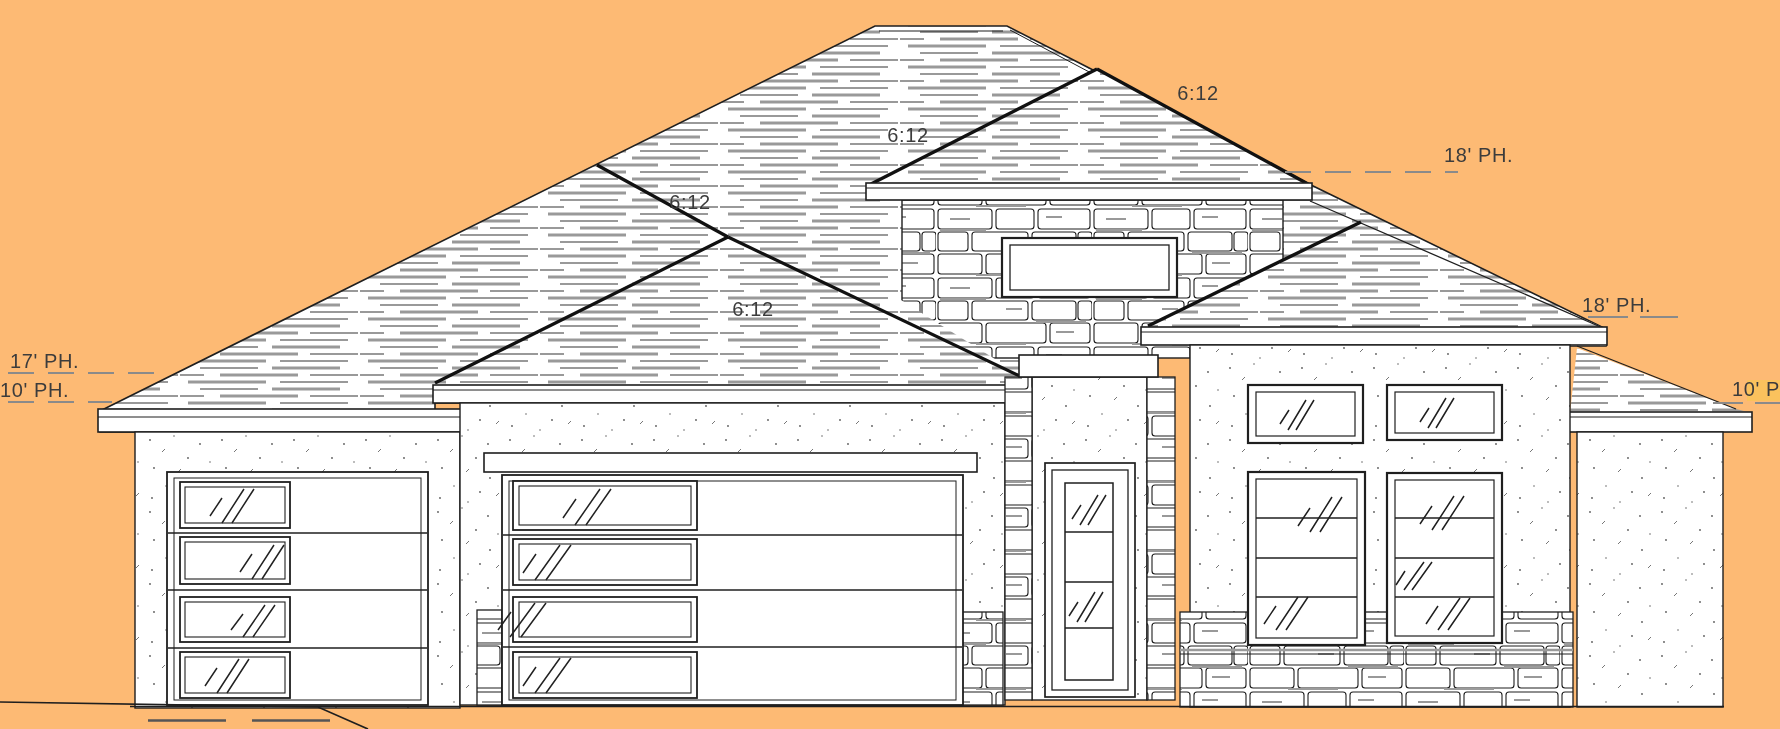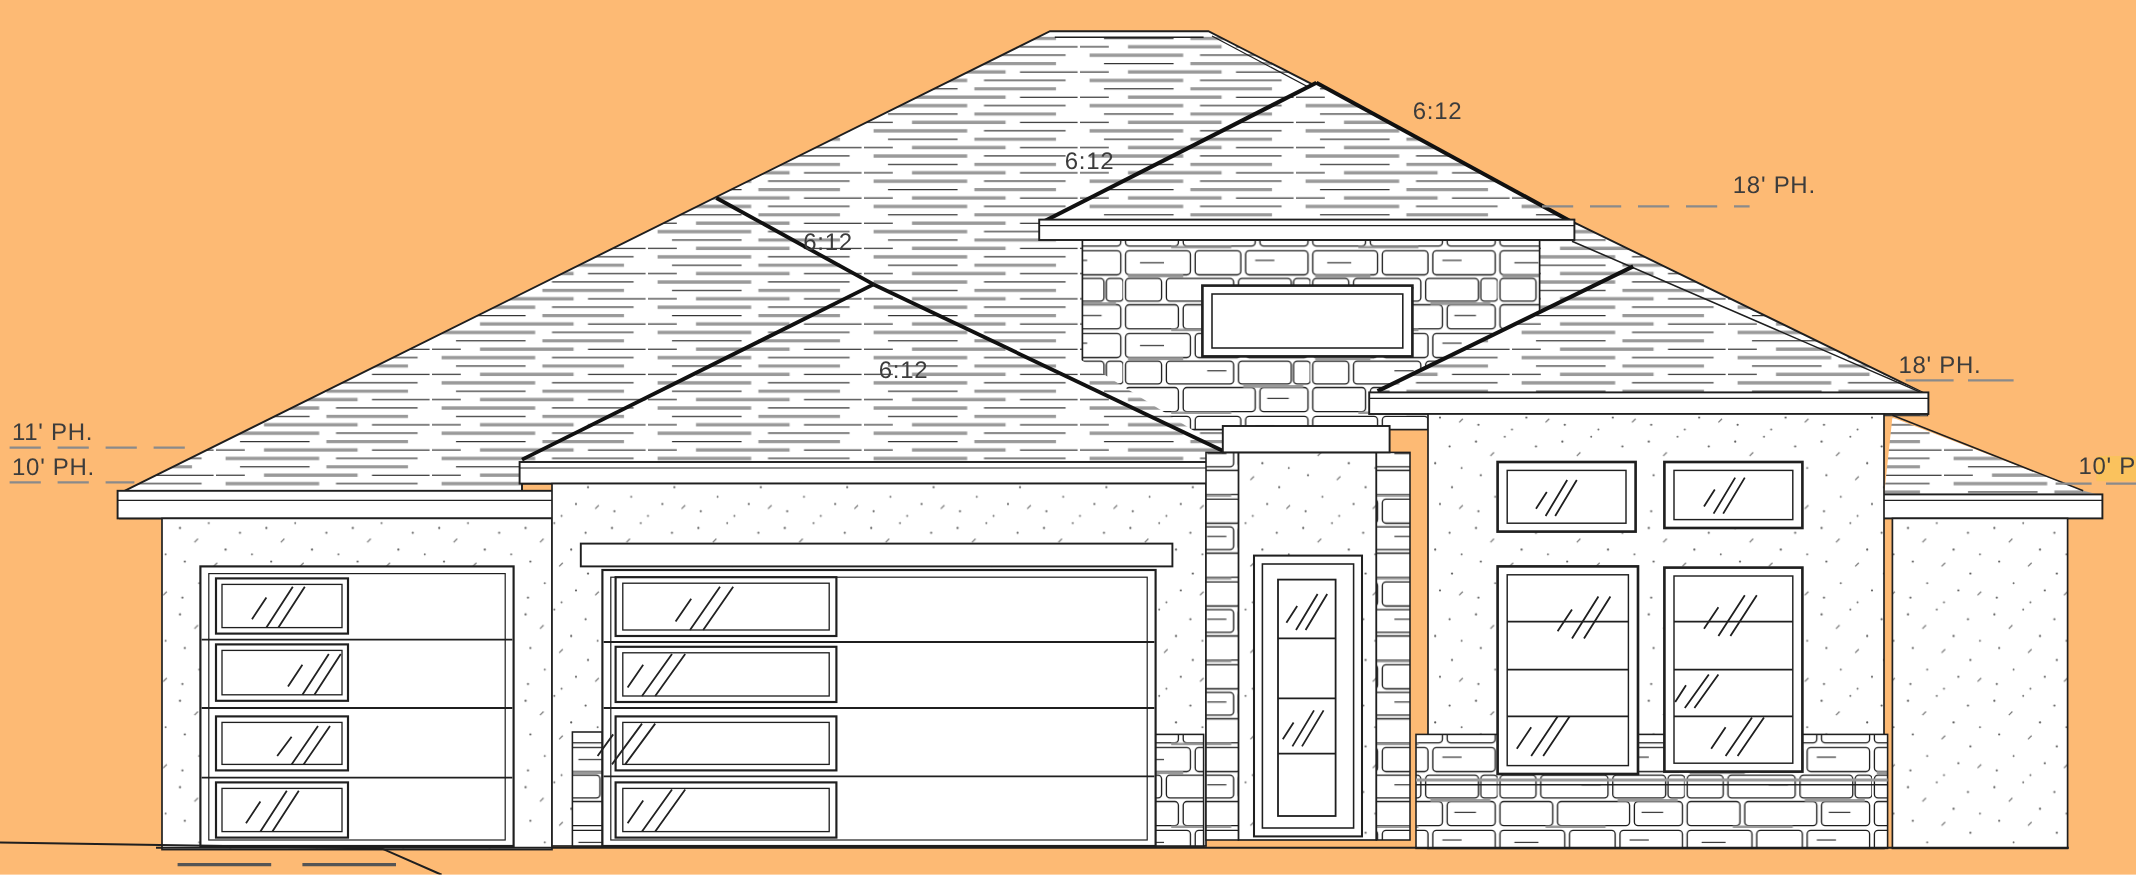--- a/index.html
+++ b/index.html
@@ -258,17 +258,17 @@
 
 <div id="hl-right-ph"></div>
 
 <span class="lbl center" style="left:1198px;top:82px;">6:12</span>
 <span class="lbl center" style="left:908px;top:124px;">6:12</span>
 <span class="lbl center" style="left:690px;top:191px;">6:12</span>
 <span class="lbl center" style="left:753px;top:298px;">6:12</span>
 
 <span class="lbl" style="left:1444px;top:144px;text-align:right;">18' PH.</span>
 <span class="lbl" style="left:1582px;top:294px;">18' PH.</span>
-<span class="lbl" style="left:10px;top:350px;">11' PH.</span>
-<span class="lbl" style="left:10px;top:379px;">10' PH.</span>
+<span class="lbl" style="left:10px;top:350px;">17' PH.</span>
+<span class="lbl" style="left:0;top:379px;">10' PH.</span>
 <span class="lbl" style="left:1732px;top:378px;">10' PH</span>
 
 </div>
 
 </body></html>

